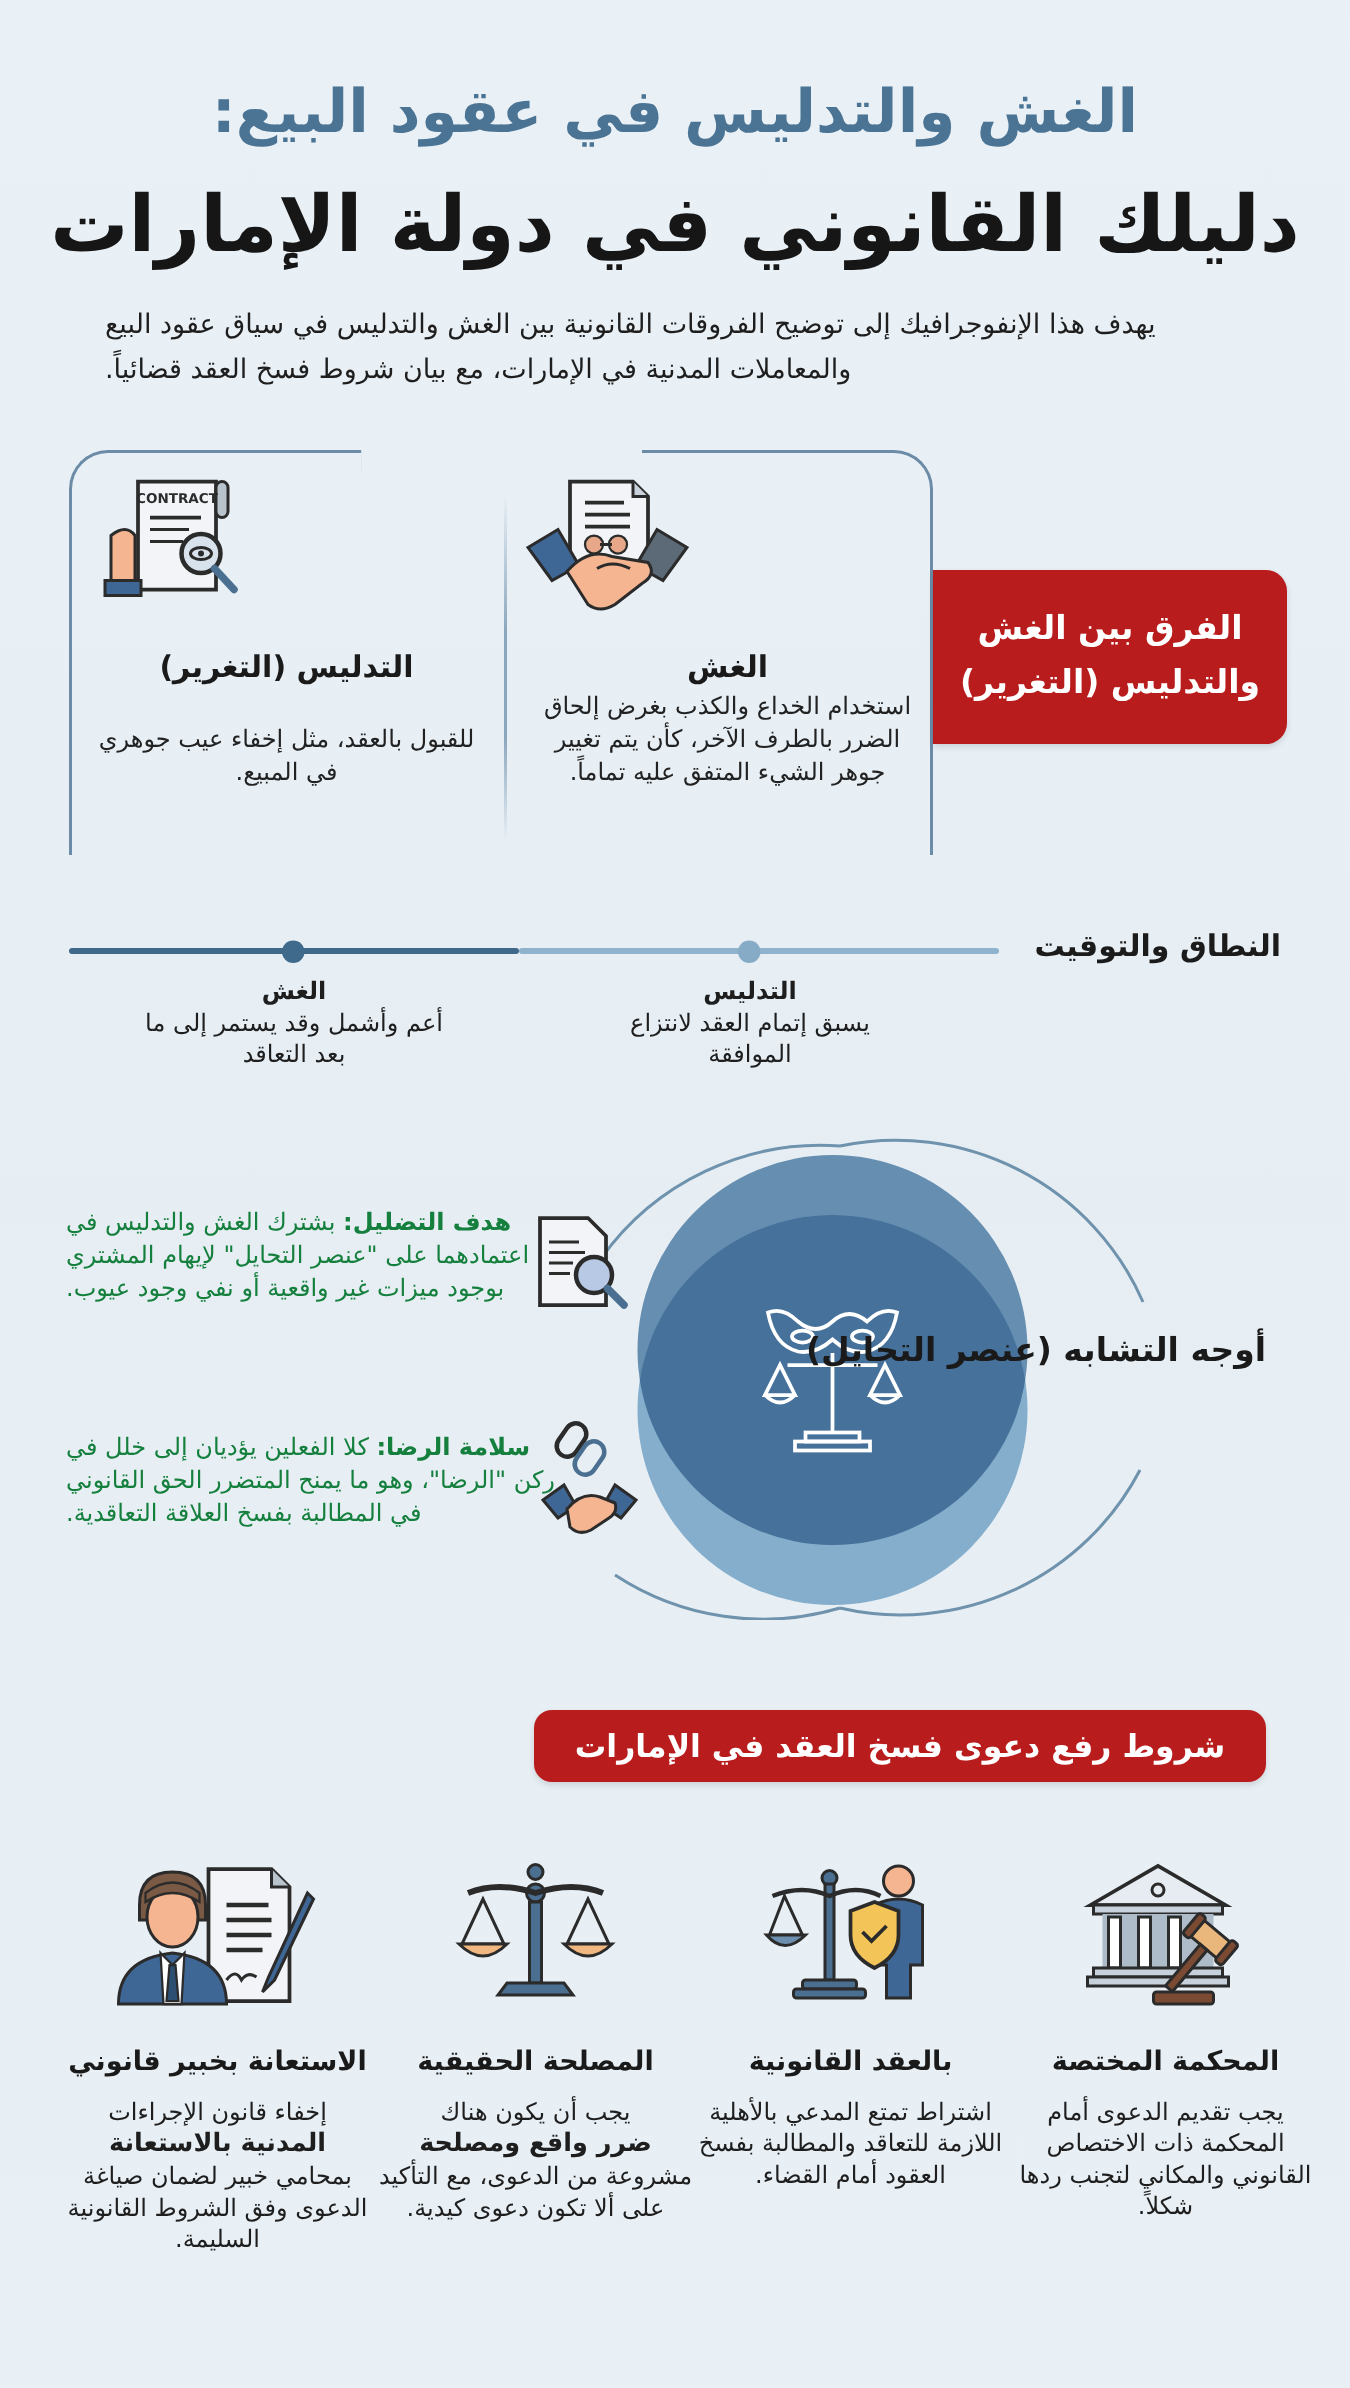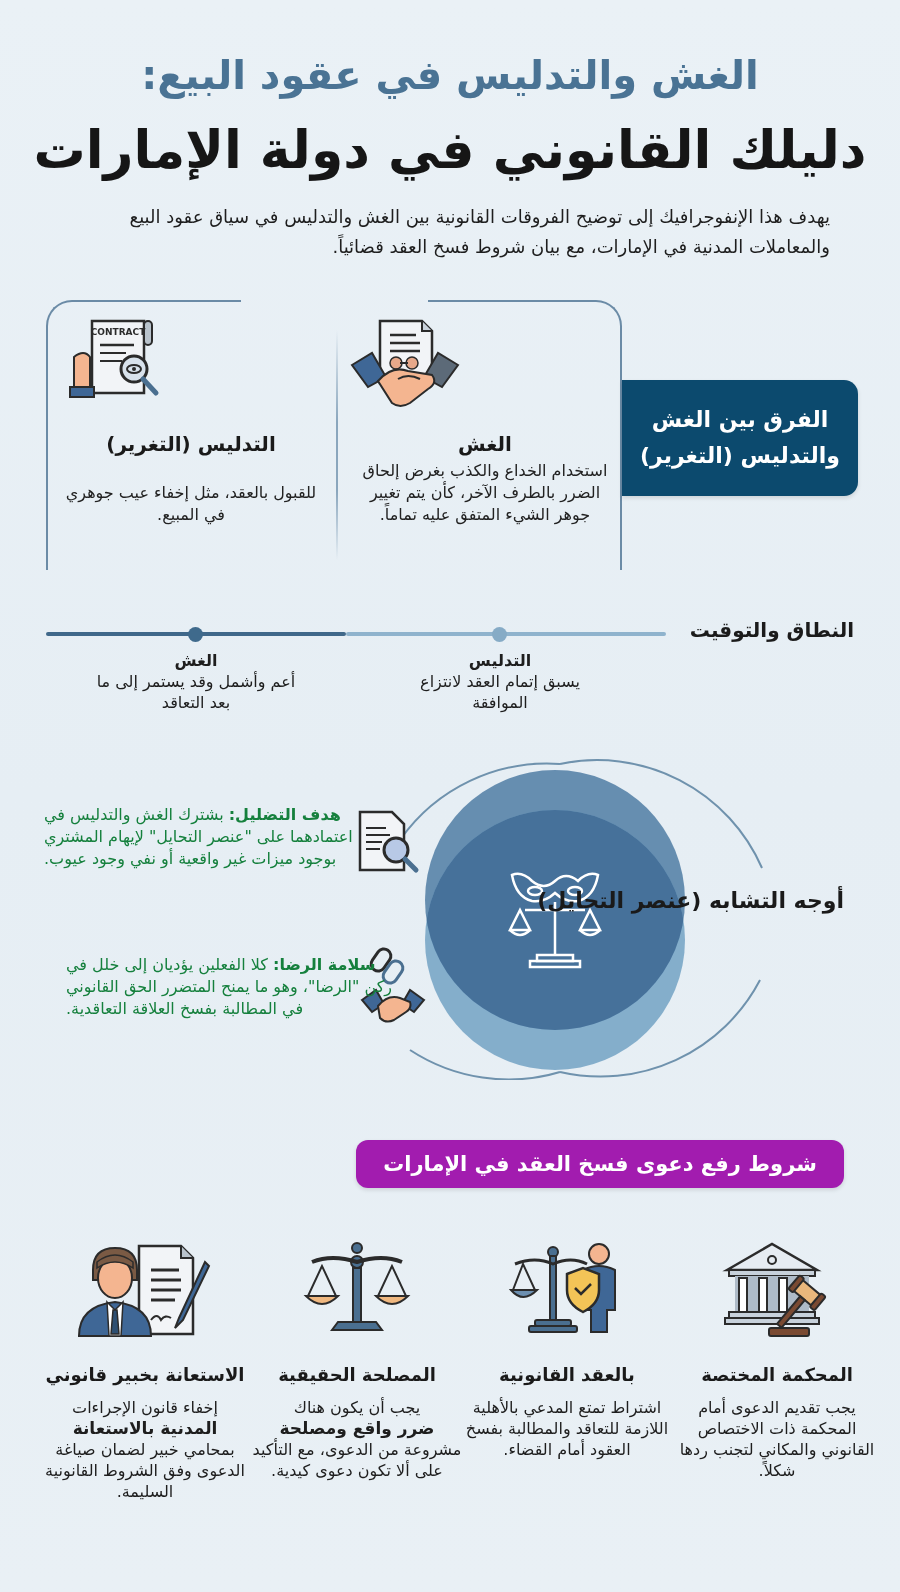--- a/index.html
+++ b/index.html
@@ -15,21 +15,21 @@
   
   .title1 {
     position: absolute; left: 0; right: 0; top: 52px; text-align: center;
     font-size: 40px; font-weight: bold; color: #4a7394; letter-spacing: 0;
   }
   .title2 {
     position: absolute; left: 0; right: 0; top: 120px; text-align: center;
     font-size: 52px; font-weight: bold; color: #161616;
   }
   .intro {
-    position: absolute; left: 70px; right: 70px; top: 202px; text-align: right;
+    position: absolute; left: 70px; right: 70px; top: 202px; text-align: left;
     font-size: 18px; line-height: 30px; color: #1e1e1e;
   }
   .card {
     position: absolute; top: 300px; height: 270px;
     border-top: 2px solid #6b8ba6;
   }
   .card.left {
     left: 46px; width: 195px;
     border-left: 2px solid #6b8ba6;
     border-top-left-radius: 26px;
@@ -48,21 +48,21 @@
   }
   .col.fraud { left: 350px; width: 270px; }
   .col.deceit { left: 56px; width: 270px; }
   .col .icon-wrap { height: 110px; display: flex; justify-content: flex-end; align-items: center; }
   .col h3 { font-size: 20px; font-weight: bold; margin-top: 10px; color: #1a1a1a; }
   .col p { font-size: 16px; line-height: 22px; margin-top: 4px; color: #222; }
   .col p b { font-size: 17px; }
 
   .diff-label {
     position: absolute; left: 622px; top: 380px; width: 236px; height: 116px;
-    background: #0c4a6e; border-radius: 0 14px 14px 0;
+    background: #b91c1c; border-radius: 0 14px 14px 0;
     color: #fff; font-size: 22px; font-weight: bold; line-height: 36px;
     display: flex; align-items: center; justify-content: center; text-align: center;
     box-shadow: 0 2px 4px rgba(0,0,0,0.12);
   }
 
   
   .tl-title {
     position: absolute; right: 46px; top: 618px; font-size: 20px; font-weight: bold; color: #1b1b1b;
   }
   .tl-line-dark {
@@ -80,29 +80,29 @@
   .tl-item.i2 { left: 390px; }
 
   
   .venn { position: absolute; left: 400px; top: 750px; width: 500px; height: 330px; }
   .sim-title {
     position: absolute; right: 56px; top: 884px; font-size: 22px; font-weight: bold; line-height: 34px; text-align: center; color: #1a1a1a; margin-left: 47px;
   }
   .sim-item { position: absolute; left: 44px; width: 330px; font-size: 16px; line-height: 22px; color: #15803d; text-align: left; }
   .sim-item b { font-weight: bold; }
   .sim-item.s1 { top: 804px; }
-  .sim-item.s2 { top: 954px; margin-left: 22px; }
+  .sim-item.s2 { top: 954px; }
   .sim-icon { position: absolute; }
   .sim-icon.si1 { left: 356px; top: 808px; }
   .sim-icon.si2 { left: 360px; top: 944px; }
 
   
   .cond-header {
     position: absolute; left: 356px; top: 1140px; width: 488px; height: 48px;
-    background: #a21caf; border-radius: 12px; color: #fff; font-size: 21px; font-weight: bold;
+    background: #b91c1c; border-radius: 12px; color: #fff; font-size: 21px; font-weight: bold;
     display: flex; align-items: center; justify-content: center;
     box-shadow: 0 2px 4px rgba(0,0,0,0.12);
   }
   .cond { position: absolute; top: 1240px; width: 210px; text-align: center; }
   .cond .icon-wrap { height: 100px; display: flex; justify-content: center; align-items: center; }
   .cond h4 { font-size: 18px; font-weight: bold; margin-top: 24px; color: #1a1a1a; }
   .cond p { font-size: 16px; line-height: 21px; margin-top: 12px; color: #1e1e1e; }
   .cond p b { font-weight: bold; font-size: 17px; }
   .cond.c1 { left: 672px; }
   .cond.c2 { left: 462px; }

